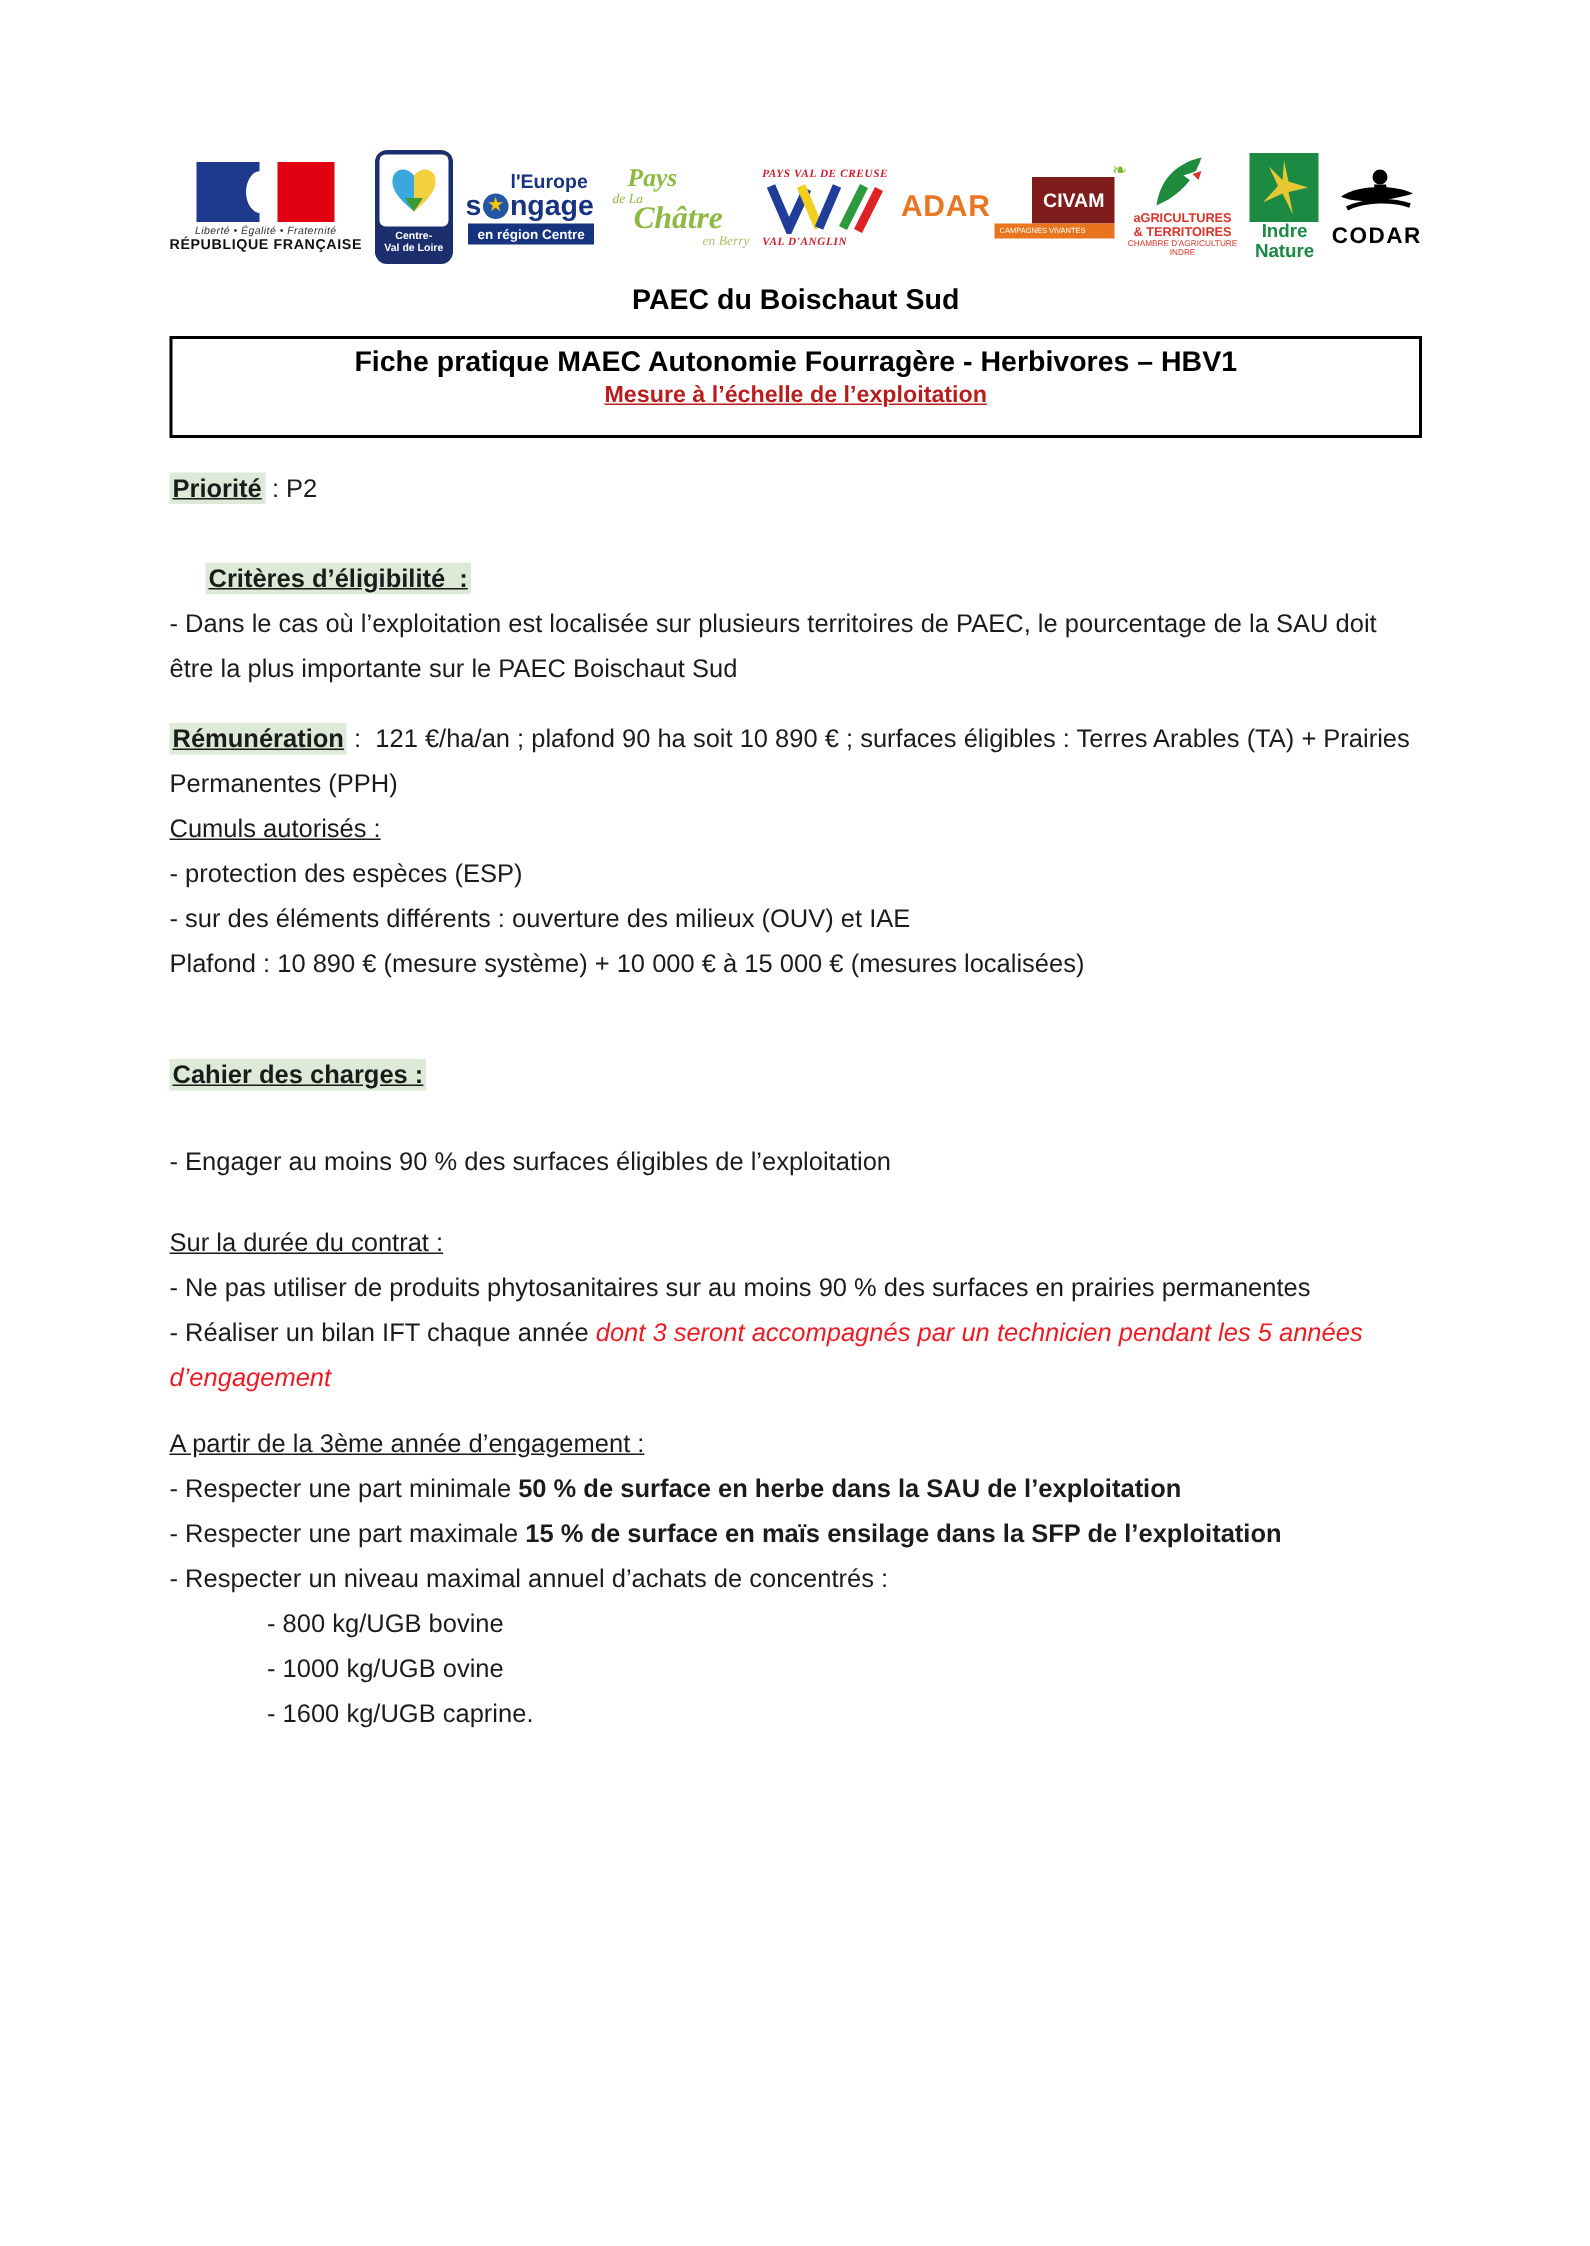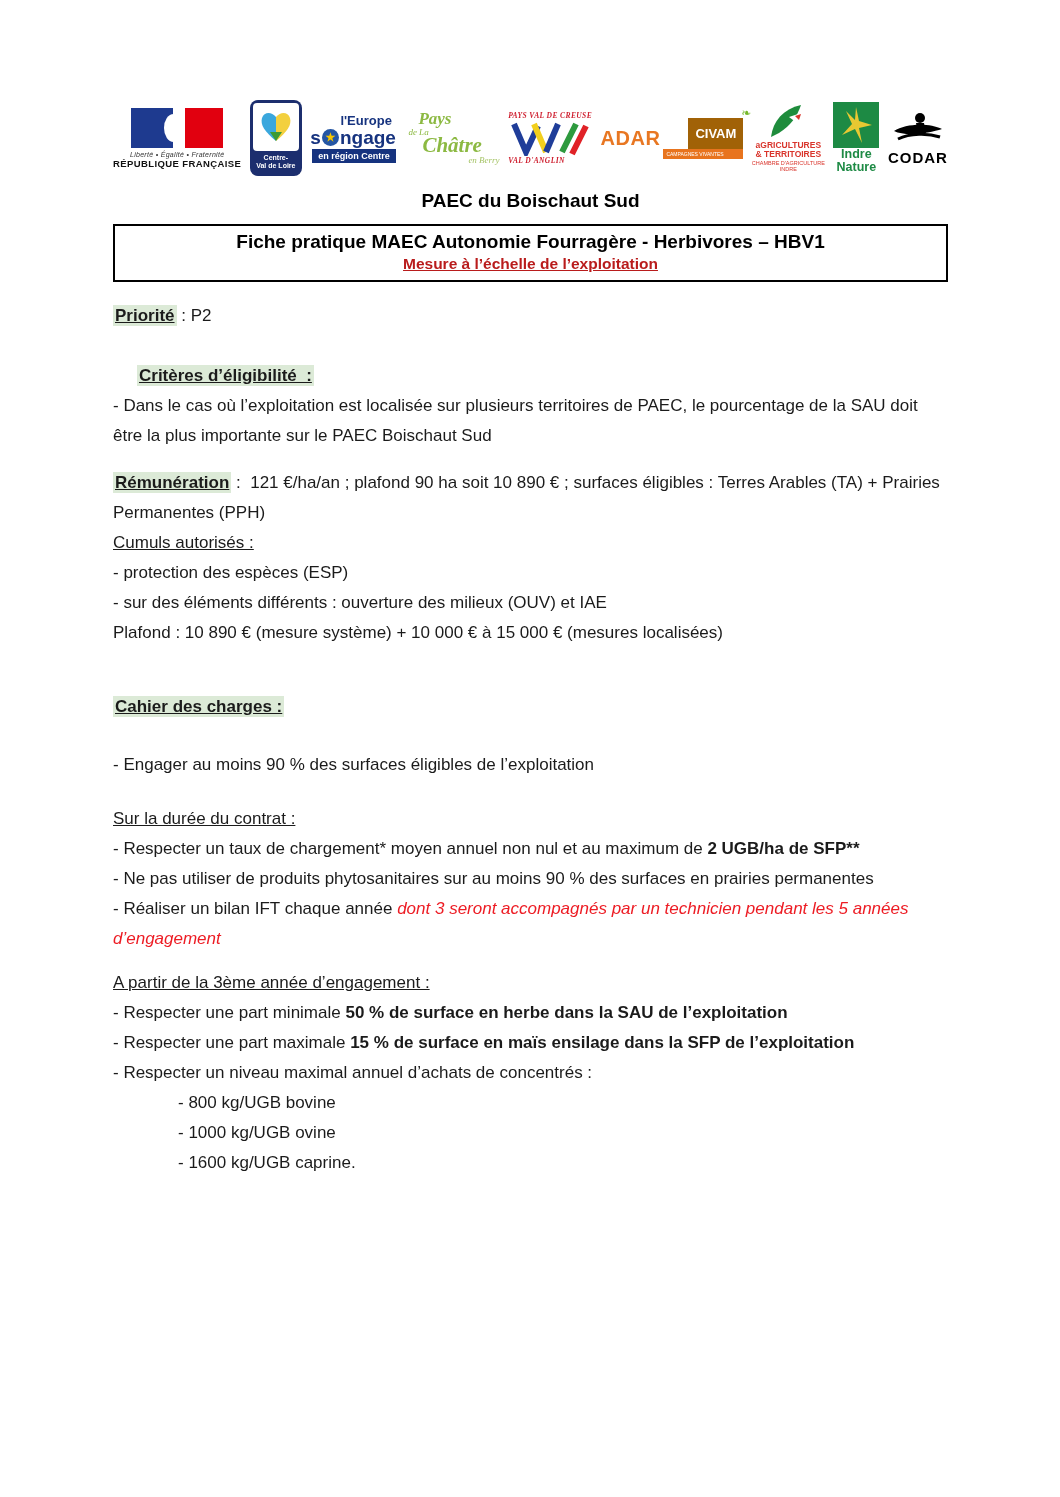--- a/index.html
+++ b/index.html
@@ -53,39 +53,39 @@
   .creuse { font-family: "Liberation Serif", serif; }
   .creuse .red-cap { color:#cf2030; font-size:7.5px; font-weight:bold; font-style:italic; letter-spacing:.4px; }
   .creuse .w-left { align-self: flex-start; }
   .creuse .w-right { align-self: flex-start; }
 
   
   .adar { flex-direction: row; align-items: center; }
   .adar-txt { color:#e87722; font-weight:bold; font-size:20px; letter-spacing:.5px; margin-right:3px; }
   .civam-box { display:flex; flex-direction:column; position:relative; }
   .civam-leaf { position:absolute; top:-12px; right:-8px; font-size:12px; color:#76b82a; }
-  .civam-main { background:#a16207; color:#fff; font-weight:bold; font-size:13px; padding:8px 7px;margin-left:25px; }
+  .civam-main { background:#7f1d1d; color:#fff; font-weight:bold; font-size:13px; padding:8px 7px;margin-left:25px; }
   .civam-sub  { background:#e8741e; color:#fff; font-size:5px; padding:2px 3px; line-height:1.2; }
 
   
   .chambre { align-items: center; }
   .chambre-txt1 { color:#d9342b; font-weight:bold; font-size:8.5px; line-height:1.1; }
   .chambre-txt2 { color:#d9342b; font-size:5.5px; line-height:1.2; text-align:right; }
 
   
   .indre { align-items: center; }
   .indre-box { width:46px; height:46px; background:#1d8a44; display:flex; align-items:center; justify-content:center; }
   .indre-txt { color:#1d8a44; font-weight:bold; font-size:12.5px; line-height:1.05; text-align:center; }
 
   
   .codar-txt { color:#000; font-weight:bold; font-size:15px; letter-spacing:1px; margin-top:2px; }
 
   
   .doc-title { text-align:center; font-size:19px; font-weight:bold; margin-top:10px; color:#000; }
-  .title-box { border:2px solid #000; margin-top:12px; text-align:center; padding:5px 4px 7px; }
+  .title-box { border:2px solid #000; margin-top:12px; text-align:center; padding:5px 4px 17px; }
   .title-box .bt { font-size:19px; font-weight:bold; color:#000; }
   .title-box .bs { font-size:15.5px; font-weight:bold; text-decoration:underline; color:#b91c1c; margin-top:2px; }
 
   
   .t { white-space: pre-wrap; }
   p { margin:0; font-size:17px; line-height:30px; }
   .hl { background:#dcead7; font-weight:bold; text-decoration:underline; padding:1px 2px; }
   .ul { text-decoration: underline; }
   .b  { font-weight: bold; }
   .red-i { color:#ed1c24; font-style: italic; }
@@ -220,21 +220,20 @@
   <p class="mt-remu"><span class="hl t">Rémunération</span><span class="t"> :  121 €/ha/an ; plafond 90 ha soit 10 890 € ; surfaces éligibles : Terres Arables (TA) + Prairies Permanentes (PPH)</span></p>
   <p><span class="ul t">Cumuls autorisés :</span></p>
   <p><span class="t">- protection des espèces (ESP)</span></p>
   <p><span class="t">- sur des éléments différents : ouverture des milieux (OUV) et IAE</span></p>
   <p><span class="t">Plafond : 10 890 € (mesure système) + 10 000 € à 15 000 € (mesures localisées)</span></p>
 
   <p class="mt-cahier"><span class="hl t">Cahier des charges :</span></p>
   <p class="mt-engager"><span class="t">- Engager au moins 90 % des surfaces éligibles de l’exploitation</span></p>
 
   <p class="mt-duree"><span class="ul t">Sur la durée du contrat :</span></p>
-  <p><span class="t">- Respecter un taux de chargement* moyen annuel non nul et au maximum de </span><span class="b t">2 UGB/ha de SFP**</span></p>
   <p><span class="t">- Ne pas utiliser de produits phytosanitaires sur au moins 90 % des surfaces en prairies permanentes</span></p>
   <p><span class="t">- Réaliser un bilan IFT chaque année </span><span class="red-i t">dont 3 seront accompagnés par un technicien pendant les 5 années d’engagement</span></p>
 
   <p class="mt-annee3"><span class="ul t">A partir de la 3ème année d’engagement :</span></p>
   <p><span class="t">- Respecter une part minimale </span><span class="b t">50 % de surface en herbe dans la SAU de l’exploitation</span></p>
   <p><span class="t">- Respecter une part maximale </span><span class="b t">15 % de surface en maïs ensilage dans la SFP de l’exploitation</span></p>
   <p><span class="t">- Respecter un niveau maximal annuel d’achats de concentrés :</span></p>
   <p class="indent"><span class="t">- 800 kg/UGB bovine</span></p>
   <p class="indent"><span class="t">- 1000 kg/UGB ovine</span></p>
   <p class="indent"><span class="t">- 1600 kg/UGB caprine.</span></p>

